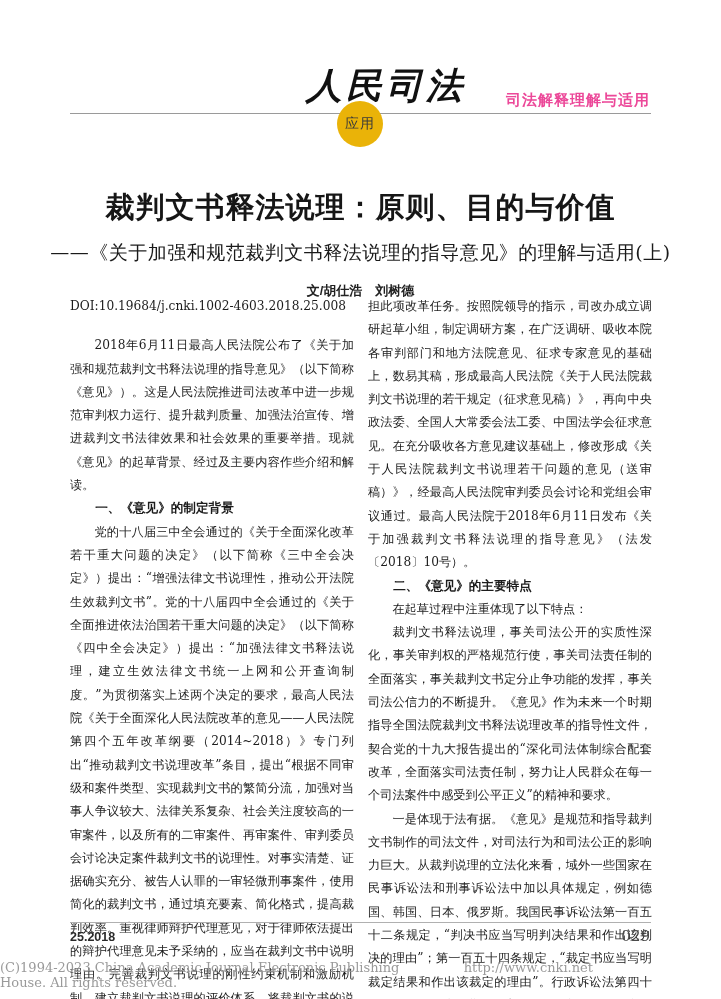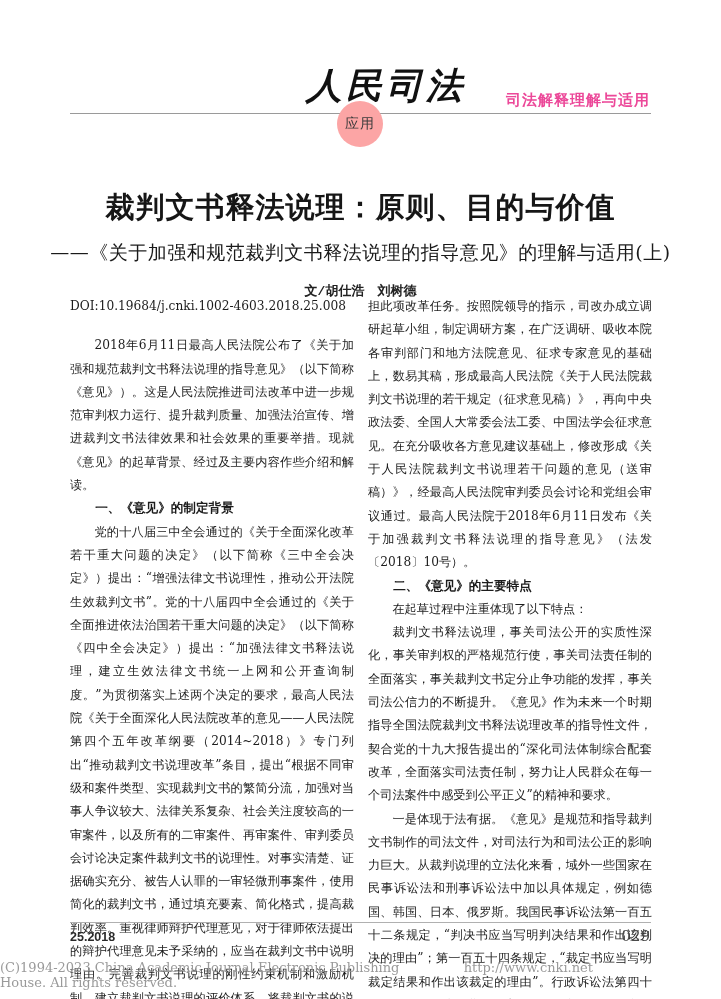--- a/index.html
+++ b/index.html
@@ -38,21 +38,21 @@
     position: absolute;
     top: 113px; left: 70px;
     width: 581px; height: 1px;
     background: #9a9a9a;
   }
   .app-badge {
     position: absolute;
     top: 101px; left: 337px;
     width: 46px; height: 46px;
     border-radius: 50%;
-    background: #fca5a5;
+    background: #eab308;
     display: flex; align-items: center; justify-content: center;
     font-family: "Liberation Sans", "DejaVu Sans", sans-serif;
     font-size: 14px;
     color: #3a3a3a;
     letter-spacing: 1px;
   }
 
   
   .title-block { position: absolute; top: 188px; left: 0; width: 721px; text-align: center; }
   .article-title {
@@ -65,21 +65,21 @@
   }
   .article-subtitle {
     margin-top: 12px;
     font-family: "DejaVu Serif", "Liberation Serif", serif;
     font-size: 19px;
     color: #1a1a1a;
     letter-spacing: 0.5px;
   }
   .article-byline {
     margin-top: 16px;
-    font-family: Liberation Mono, monospace;
+    font-family: Liberation Sans, sans-serif;
     font-weight: 700;
     font-size: 13px;
     color: #222;
   }
 
   
   .body-columns {
     position: absolute;
     top: 295px; left: 70px;
     width: 582px;

